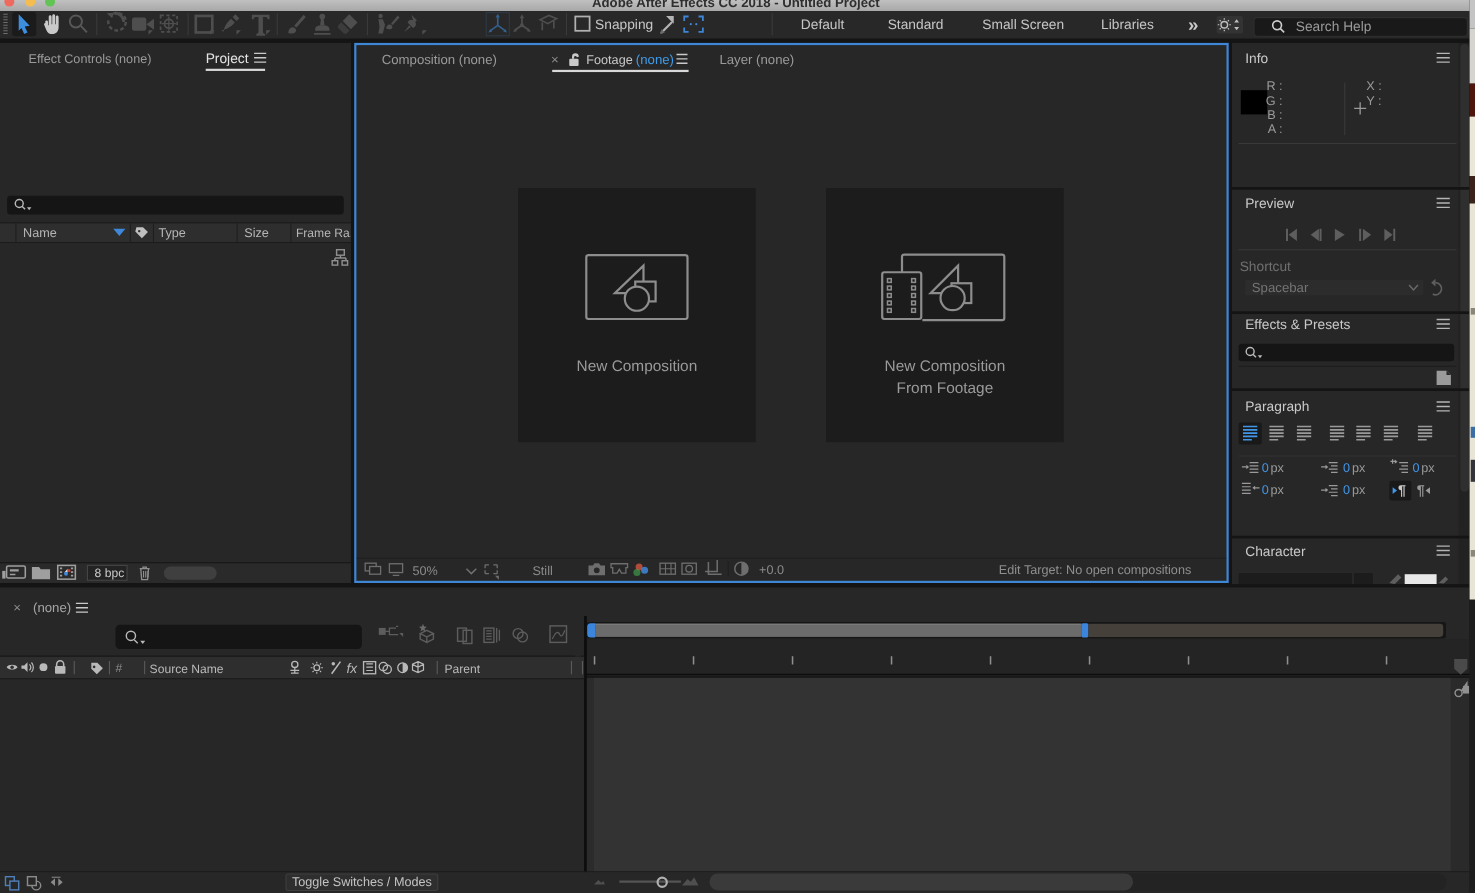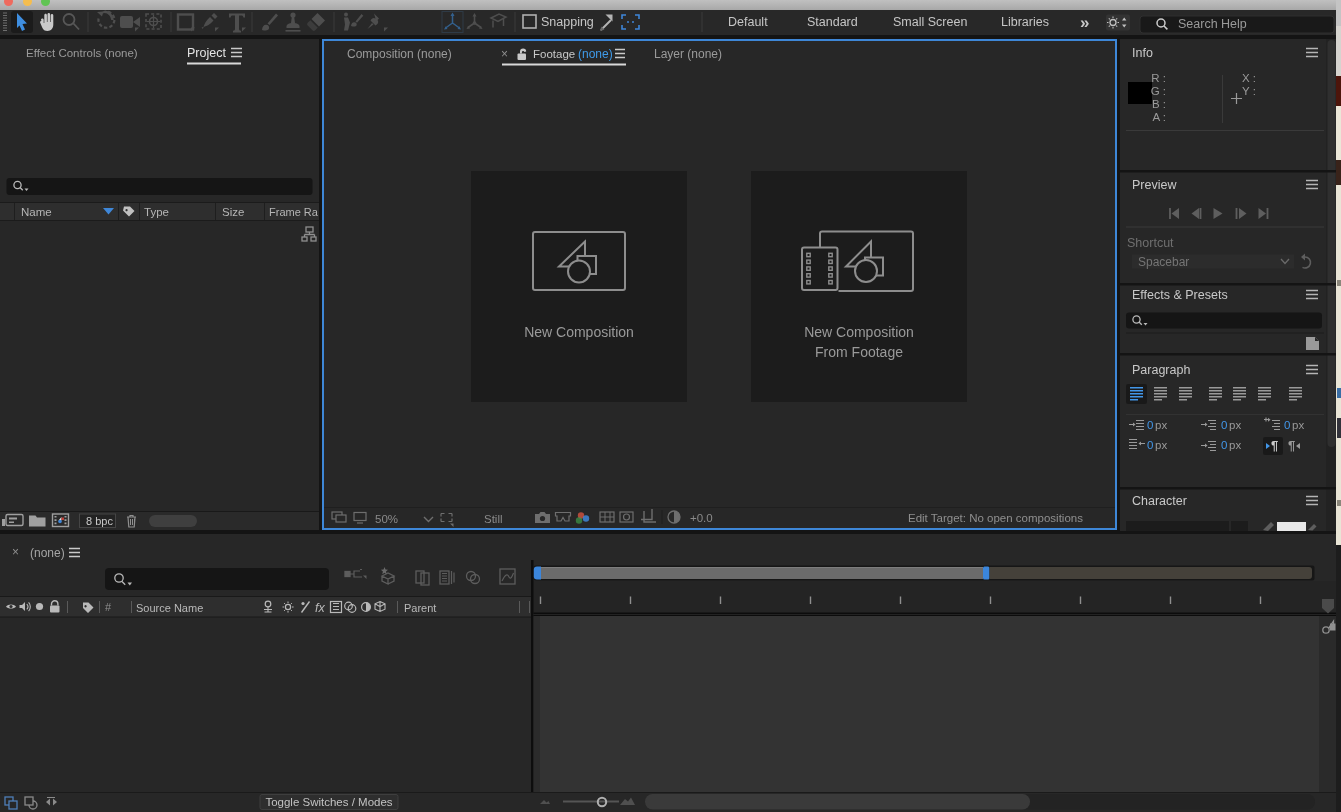--- a/index.html
+++ b/index.html
@@ -11,20 +11,23 @@
   svg{display:block;}
 </style>
 </head>
 <body>
 <div id="stage">
 
   <div class="abs" style="left:0;top:0;width:1338px;height:10px;background:linear-gradient(#c0c0c0,#a8a8a8);"></div>
   <div class="abs" style="left:4px;top:-3px;width:9px;height:9px;border-radius:50%;background:#ee6a5e;"></div>
   <div class="abs" style="left:23px;top:-3px;width:9px;height:9px;border-radius:50%;background:#f5bd4f;"></div>
   <div class="abs" style="left:41px;top:-3px;width:9px;height:9px;border-radius:50%;background:#61c454;"></div>
+  <div class="abs" style="left:0;top:0;width:1338px;height:10px;overflow:hidden;">
+    <div style="position:absolute;left:0;top:-5px;width:100%;text-align:center;font-size:12px;font-weight:bold;color:#2f2f2f;font-family:'Liberation Sans',sans-serif;">Adobe After Effects CC 2018 - Untitled Project</div>
+  </div>
 
   <div class="abs" style="left:0;top:10px;width:1338px;height:25px;background:#282828;"></div>
   <div id="toolbar-icons">
     <svg class="abs" style="left:0;top:10px;" width="700" height="25" viewBox="0 0 700 25">
 
       <g stroke="#6e6e6e" stroke-width="1">
         <path d="M3 3h4M3 5.5h4M3 8h4M3 10.5h4M3 13h4M3 15.5h4M3 18h4M3 20.5h4"></path>
       </g>
 
       <rect x="11" y="1" width="22" height="22" rx="3" fill="#1b1b1b"></rect>

